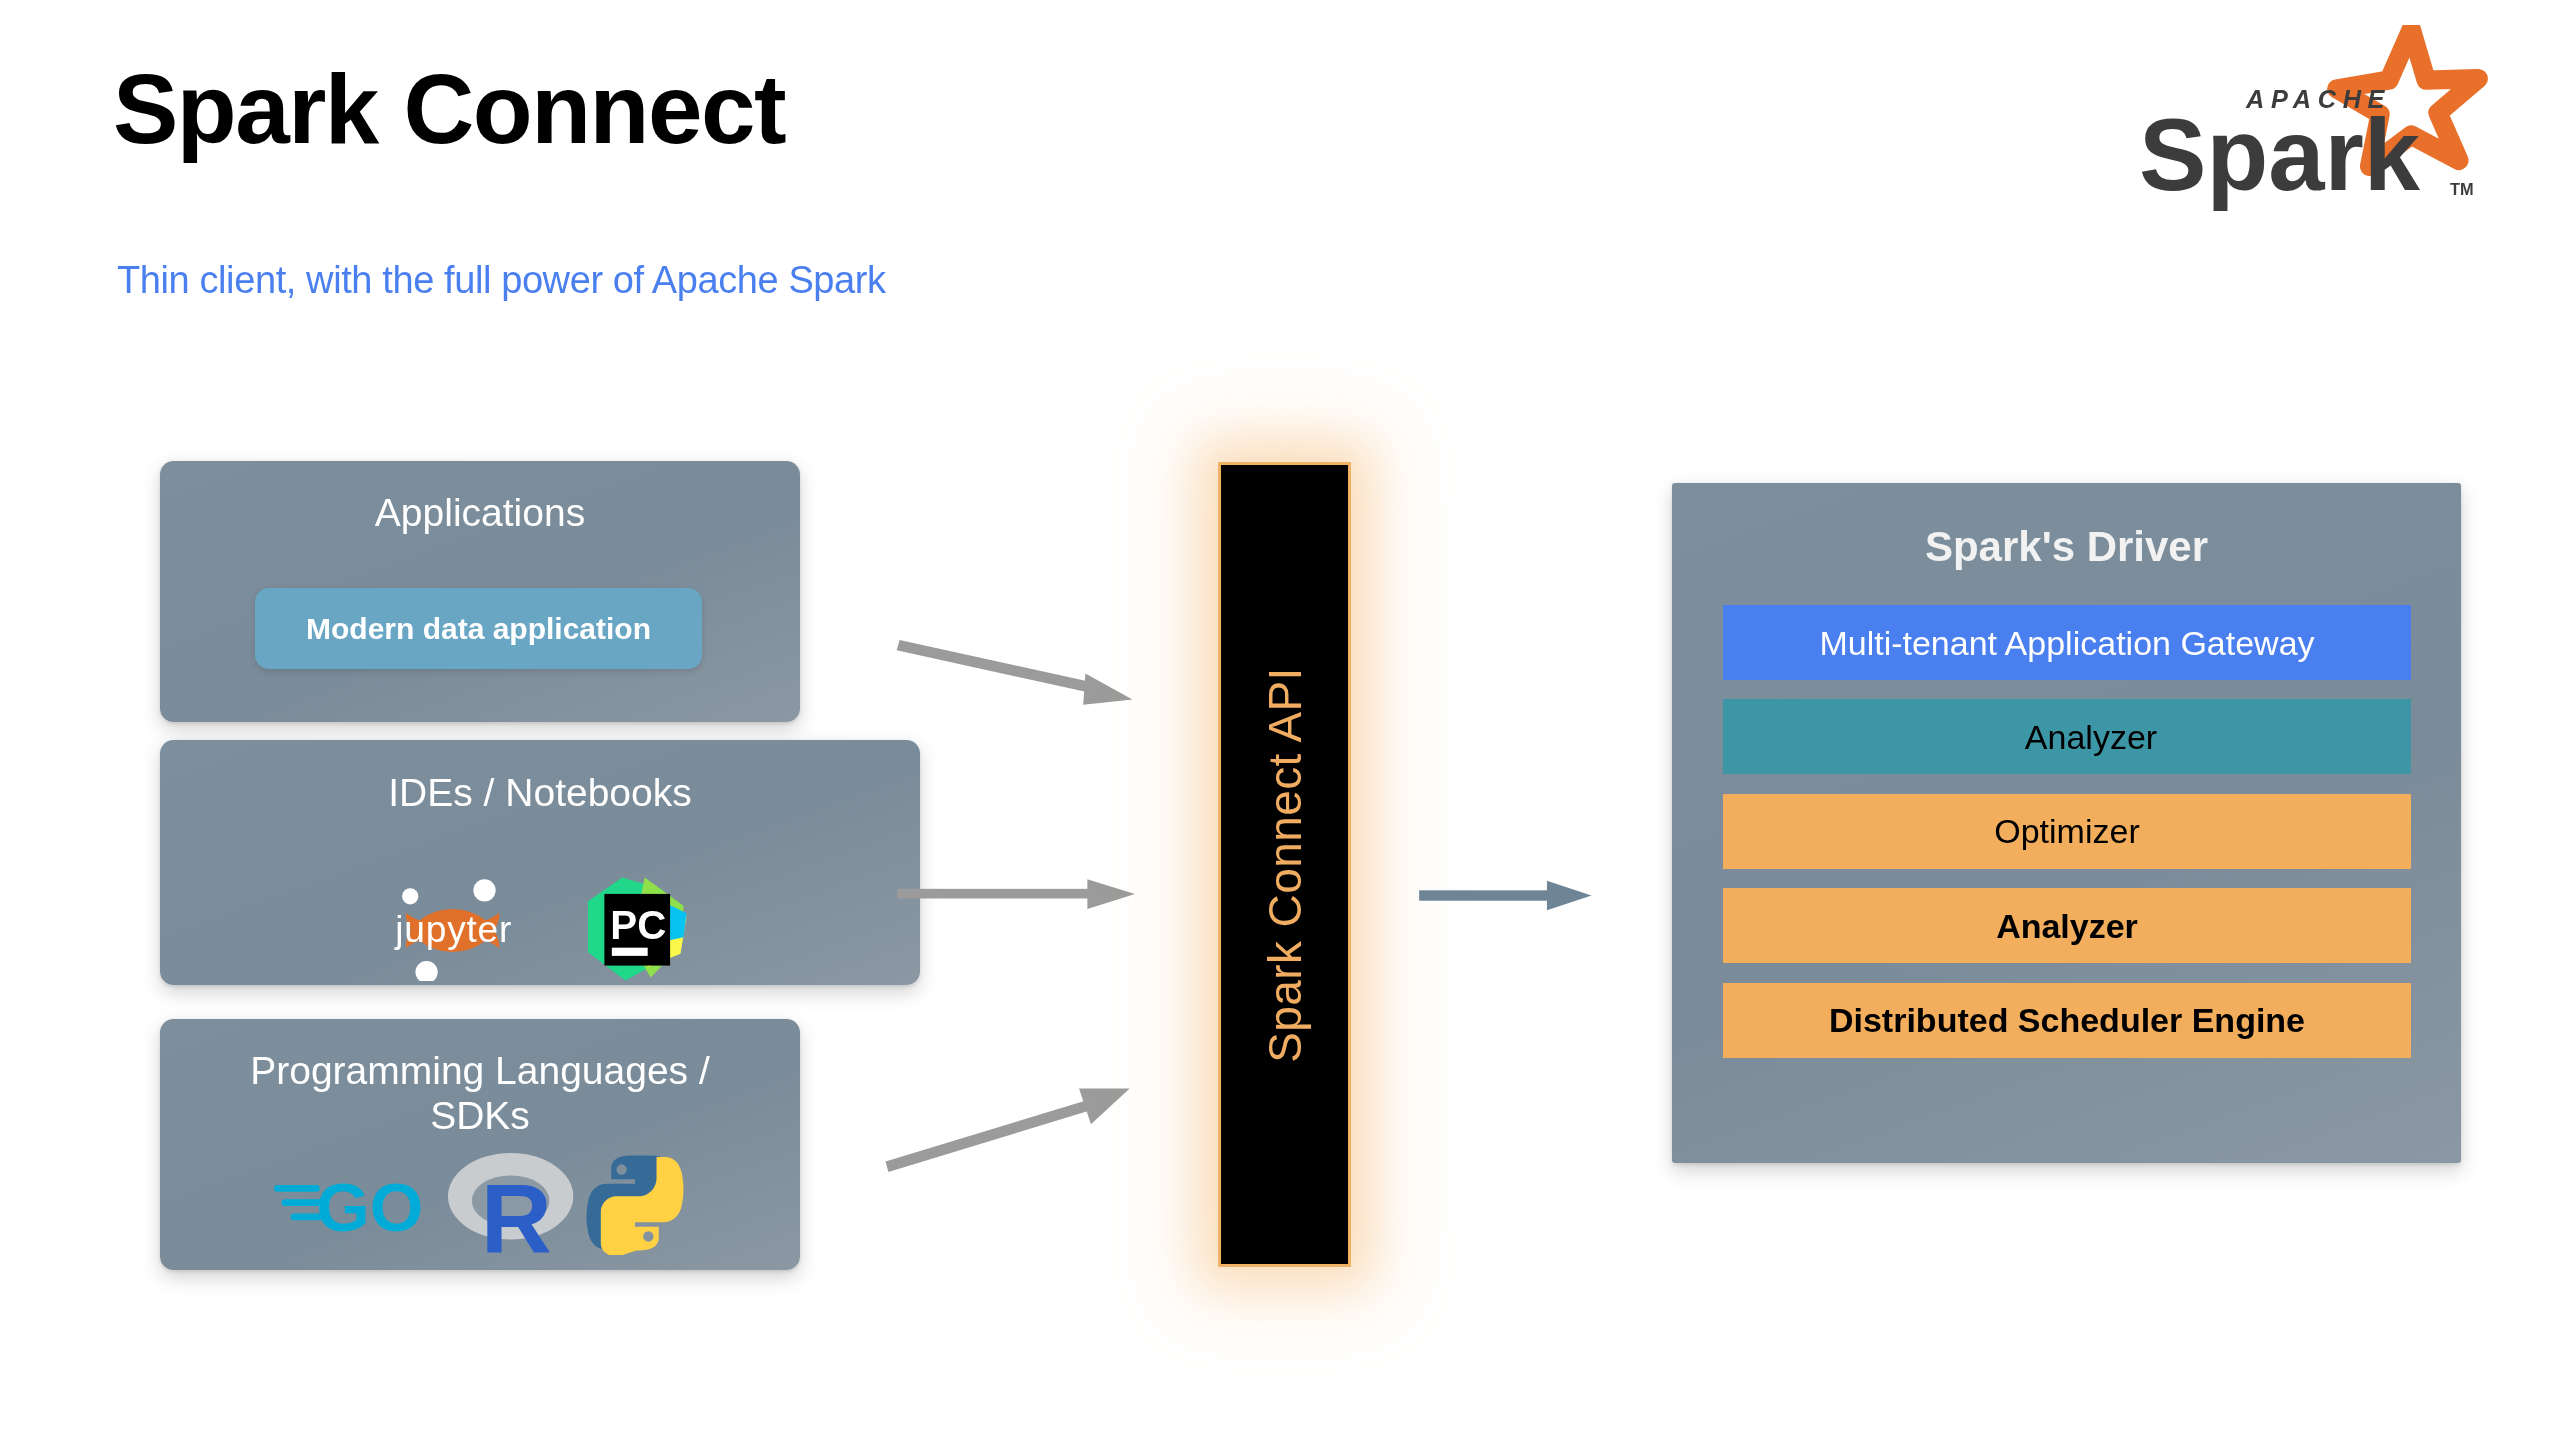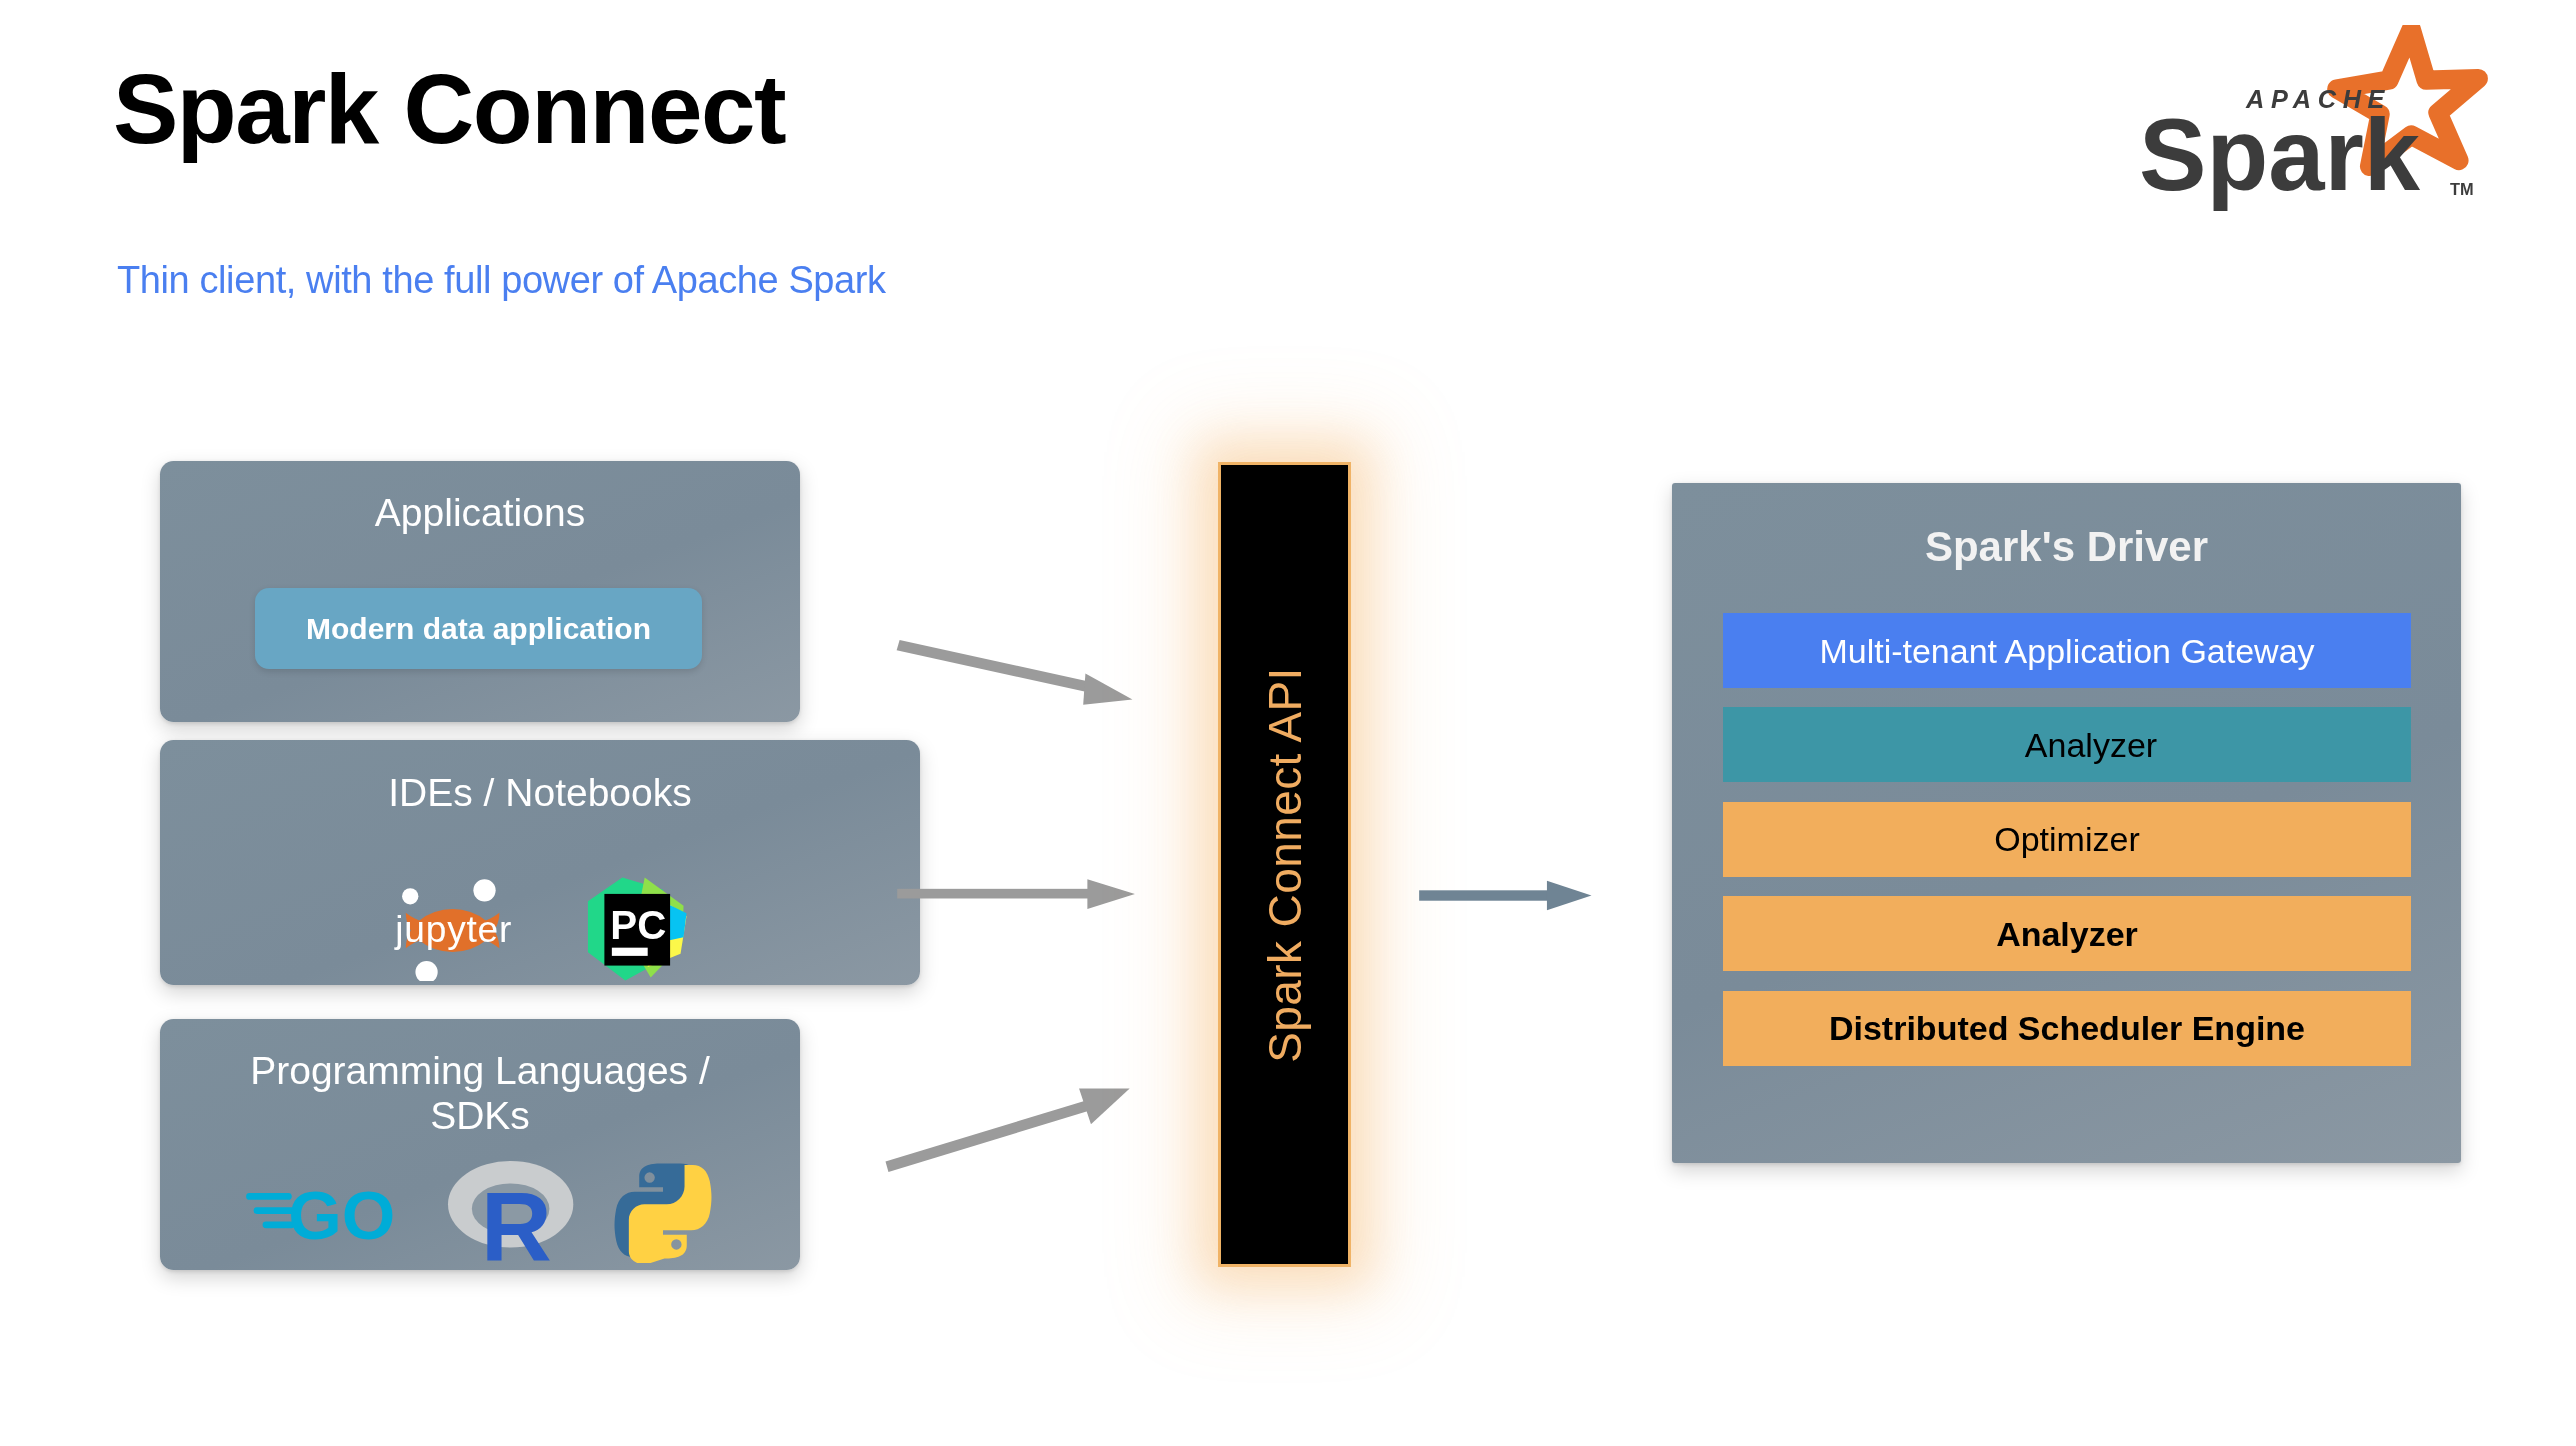--- a/index.html
+++ b/index.html
@@ -56,21 +56,21 @@
     color: #ffffff; font-size: 30px; font-weight: 700;
     box-shadow: 0 2.2px 6px rgba(0,0,0,0.12);
   }
 
   
   .logo-row {
     position: absolute; left: 0; right: 0; display: flex;
     align-items: center; justify-content: center;
   }
   #ide-logos  { top: 133px; gap: 48px; }
-  #lang-logos { top: 136px; gap: 28px; }
+  #lang-logos { top: 128px; }
 
   .logo-box { display: block; }
 
   
   .arrow { position: absolute; }
   .arrow svg { display: block; overflow: visible; }
 
   
   #connect-bar {
     position: absolute; left: 1218px; top: 462px;
@@ -89,21 +89,21 @@
 
   
   #card-driver {
     left: 1672px; top: 483px; width: 789px; height: 680px;
     border-radius: 3px;
   }
   #card-driver .card-title {
     top: 40px; font-size: 42px; font-weight: 700; color:#f2f2f2;
   }
   .driver-stack {
-    position: absolute; left: 51px; top: 130px; width: 688px;
+    position: absolute; left: 51px; top: 122px; width: 688px;
     display: flex; flex-direction: column; gap: 19.4px; text-align: right;
   }
   .driver-bar {
     height: 75px; display: flex; align-items: center; justify-content: center;
     font-size: 34px; line-height: 1;
   }
   .driver-bar.b-gateway   { background: #4a7ff0; color:#ffffff; font-weight:400; }
   .driver-bar.b-analyzer  { background: #3d96a6; color:#000000; font-weight:400;padding-left:48px; }
   .driver-bar.b-orange    { background: #f2ae5c; color:#000000; font-weight:400; }
   .driver-bar.b-orange.strong { font-weight: 700; }

